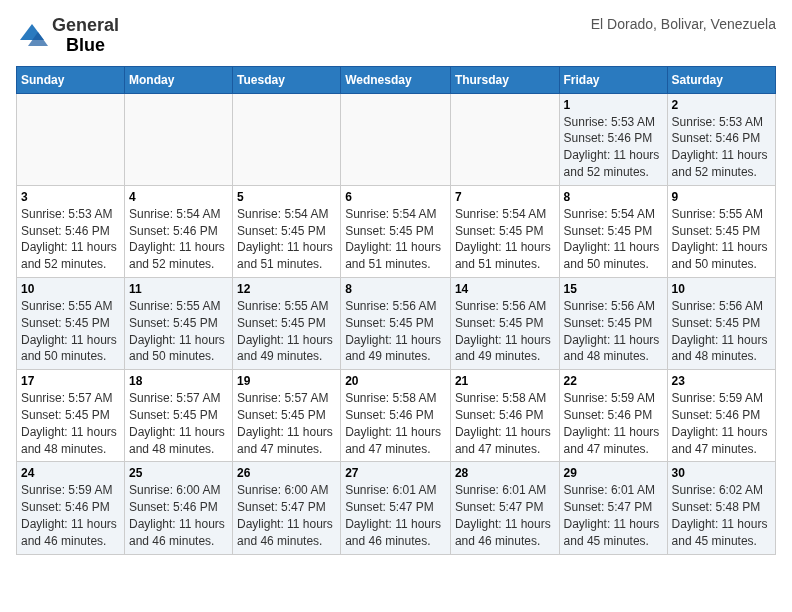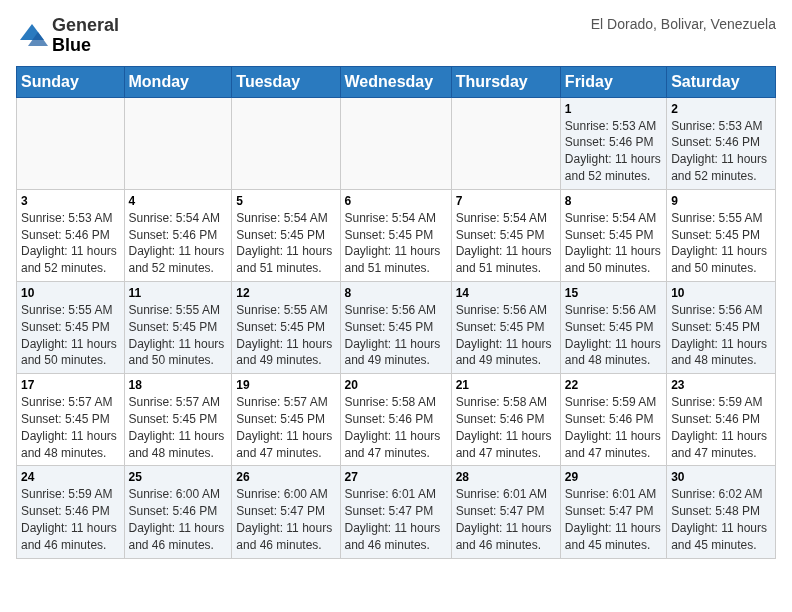--- a/index.html
+++ b/index.html
@@ -12,20 +12,21 @@
     }
     .header {
       display: flex;
       justify-content: space-between;
       align-items: flex-start;
       margin-bottom: 10px;
     }
     .logo {
       display: flex;
       align-items: center;
+      text-align: center;
     }
     .logo-text {
       display: flex;
       flex-direction: column;
       font-size: 18px;
       font-weight: bold;
       line-height: 1.1;
     }
     .logo-general { color: #333; }
     .logo-blue { color: #000000; }
@@ -49,21 +50,21 @@
     .calendar {
       width: 100%;
       border-collapse: collapse;
       font-size: 10.5px;
     }
     .calendar th {
       background-color: #2a7abf;
       color: white;
       padding: 6px 4px;
       text-align: left;
-      font-size: 16px;
+      font-size: 12px;
       font-weight: bold;
       border: 1px solid #1a5a9f;
     }
     .calendar td {
       vertical-align: top;
       padding: 4px;
       border: 1px solid #ccc;
       width: 113px;
       height: 90px;
       background: #fff;

